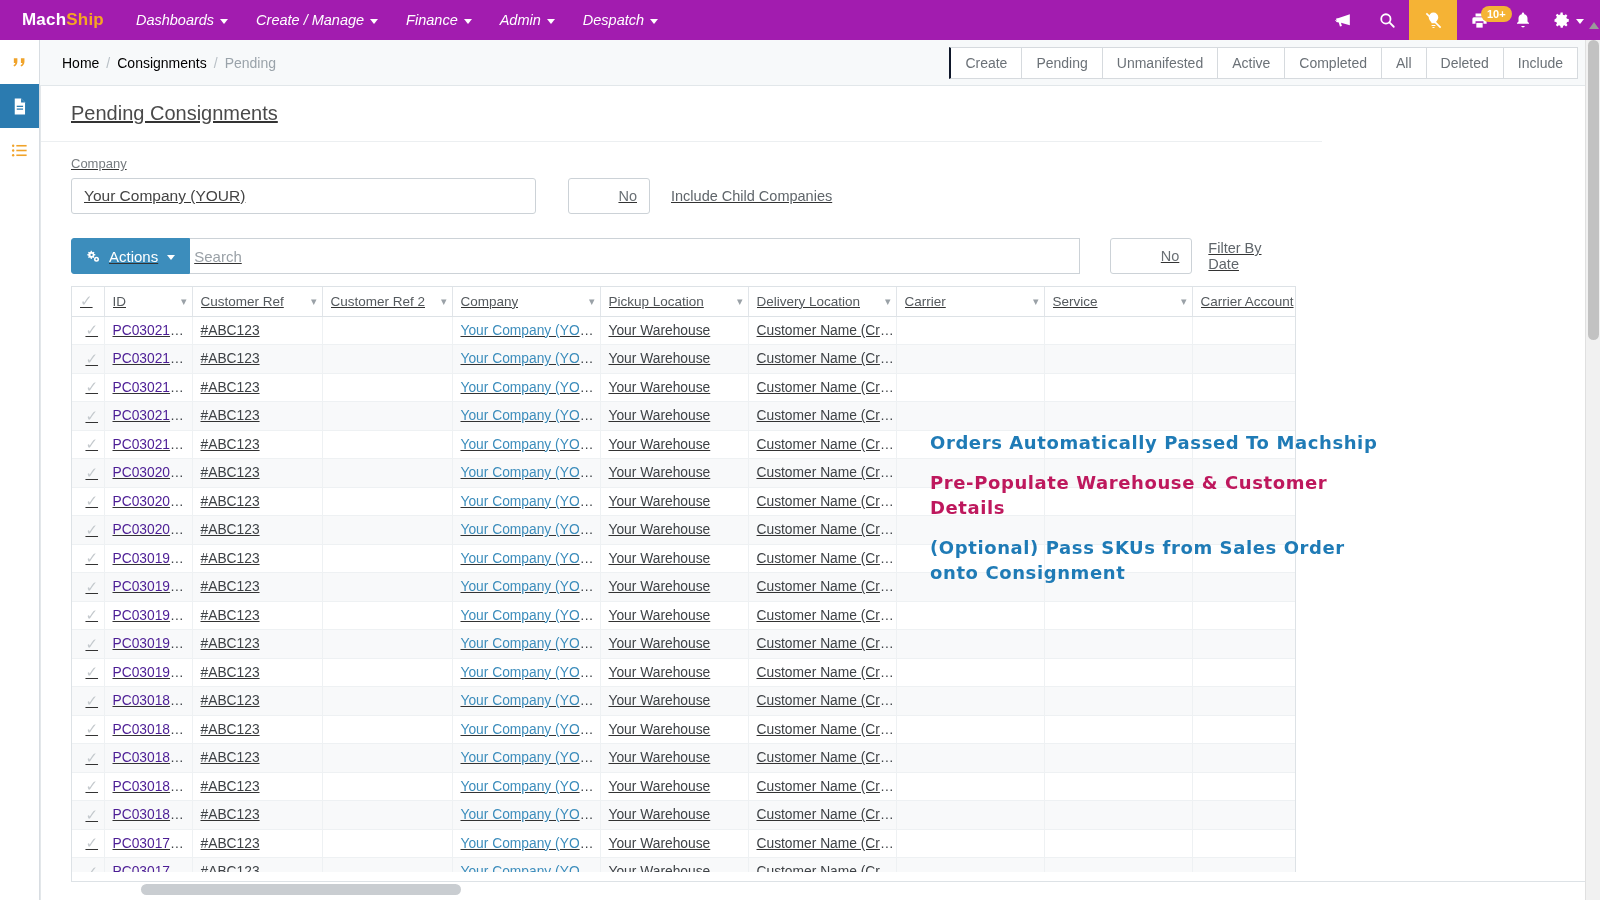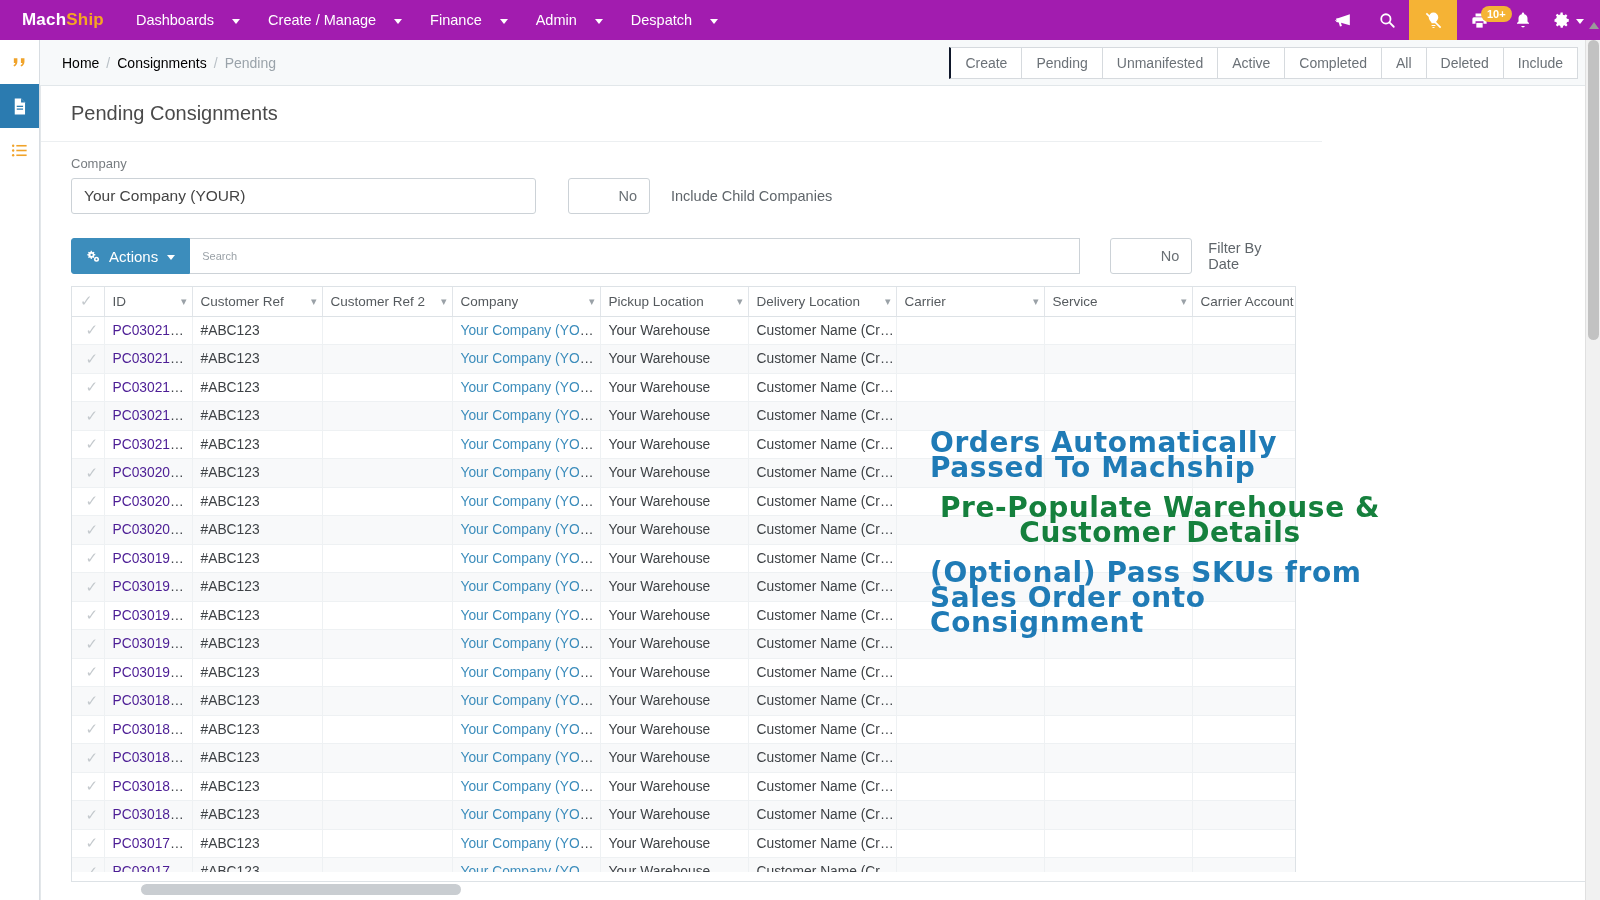--- a/index.html
+++ b/index.html
@@ -18,23 +18,23 @@
     position:absolute; top:0; left:0; width:1600px; height:40px;
     background:#a21caf; display:flex; align-items:stretch;
   }
   .brand {
     display:flex; align-items:center; padding:0 18px 0 22px;
     font-size:17px; font-weight:bold; letter-spacing:.2px;
   }
   .brand .b1 { color:#ffffff; }
   .brand .b2 { color:#f5a623; }
   .navitem {
-    display:flex; align-items:center; gap:18px;
+    display:flex; align-items:center; gap:6px;
     padding:16px 14px; color:#ffffff; font-size:14.5px;
-    white-space:nowrap; cursor:pointer;
+    white-space:nowrap; cursor:pointer;font-style:italic;
   }
   .caret {
     width:0;height:0;border-left:4px solid transparent;
     border-right:4px solid transparent;border-top:5px solid #ffffff;
     display:inline-block; position:relative; top:1px;
   }
   .nav-spacer { flex:1 1 auto; }
   .navicon {
     display:flex; align-items:center; justify-content:center;
     width:44px; color:#ffffff; cursor:pointer; position:relative;
@@ -72,21 +72,21 @@
   .tab {
     border:1px solid #d6dade; border-left:none; background:#ffffff;
     padding:0 14px; height:32px; line-height:30px; font-size:14px;
     color:#6b7177; cursor:pointer; white-space:nowrap;
   }
   .tab:first-child { border-left:2px solid #0f172a; }
 
   
   .panel {
     position:absolute; left:40px; top:86px; width:1282px; height:814px;
-    background:#ffffff; border-left:1px solid #e3e7ea;
+    background:#ffffff; border-left:1px solid #e3e7ea;text-decoration:underline;
   }
   .panel-head {
     height:56px; display:flex; align-items:center; padding:0 26px 0 30px;
     border-bottom:1px solid #eceff1;
   }
   .page-title { font-size:20px; color:#4a4a4a; font-weight:normal; }
   .consol-btn {
     margin-left:auto; background:#2b7bb0; color:#ffffff; border:1px solid #2b7bb0;
     height:34px; display:flex; align-items:center; gap:10px;
     padding:0 13px 0 14px; font-size:15px; cursor:pointer; border-radius:3px;
@@ -110,21 +110,21 @@
   .ftext { color:#5f656a; }
 
   .actionrow { display:flex; align-items:center; margin-top:24px; }
   .actions-btn {
     background:#3c8dbc; color:#fff; height:36px; display:flex; align-items:center;
     gap:9px; padding:0 14px; font-size:15px; cursor:pointer;
     border:1px solid #3c8dbc; border-radius:3px 0 0 3px;
   }
   .search-input {
     width:892px; height:36px; border:1px solid #ccd2d7; border-left:none;
-    padding:0 12px; font-size:11px; color:#333; background:#fff;
+    padding:0 4px; font-size:15px; color:#333; background:#fff;
     font-family:"Liberation Sans", sans-serif;
   }
   .search-input::placeholder { color:#9aa1a7; }
   .toggle-no2 {
     width:82px; height:36px; border:1px solid #ccd2d7; border-radius:3px;
     background:#fff; display:flex; align-items:center; justify-content:flex-end;
     padding-right:12px; font-size:14.5px; color:#6a7075; margin-left:30px; cursor:pointer;
   }
   .fbd { margin-left:16px; font-size:14.5px; color:#5f656a; }
 
@@ -166,25 +166,25 @@
     border-top:4px solid #fff;
   }
 
   
   .anno {
     position:absolute; left:930px; top:430px; width:460px;
     font-family:"DejaVu Sans", sans-serif;
     pointer-events:none;
   }
   .anno div {
-    font-size:28px; font-weight:bold; line-height:25px;
+    font-size:18px; font-weight:bold; line-height:25px;
     letter-spacing:0.6px; margin-bottom:15px;
   }
   .anno .blue { color:#1f7bb6; }
-  .anno .orange { color:#15803d;text-align:center; }
+  .anno .orange { color:#be185d; }
 
   
   .vscroll {
     position:absolute; right:0; top:40px; width:15px; height:860px;
     background:#f1f1f1; border-left:1px solid #e0e0e0;
   }
   .vscroll .thumb { position:absolute; top:0; left:2px; width:11px; height:300px;
     background:#c2c2c2; border-radius:6px; }
   .vscroll .arrow-up {
     position:absolute; top:-18px; left:3px; width:0;height:0;

